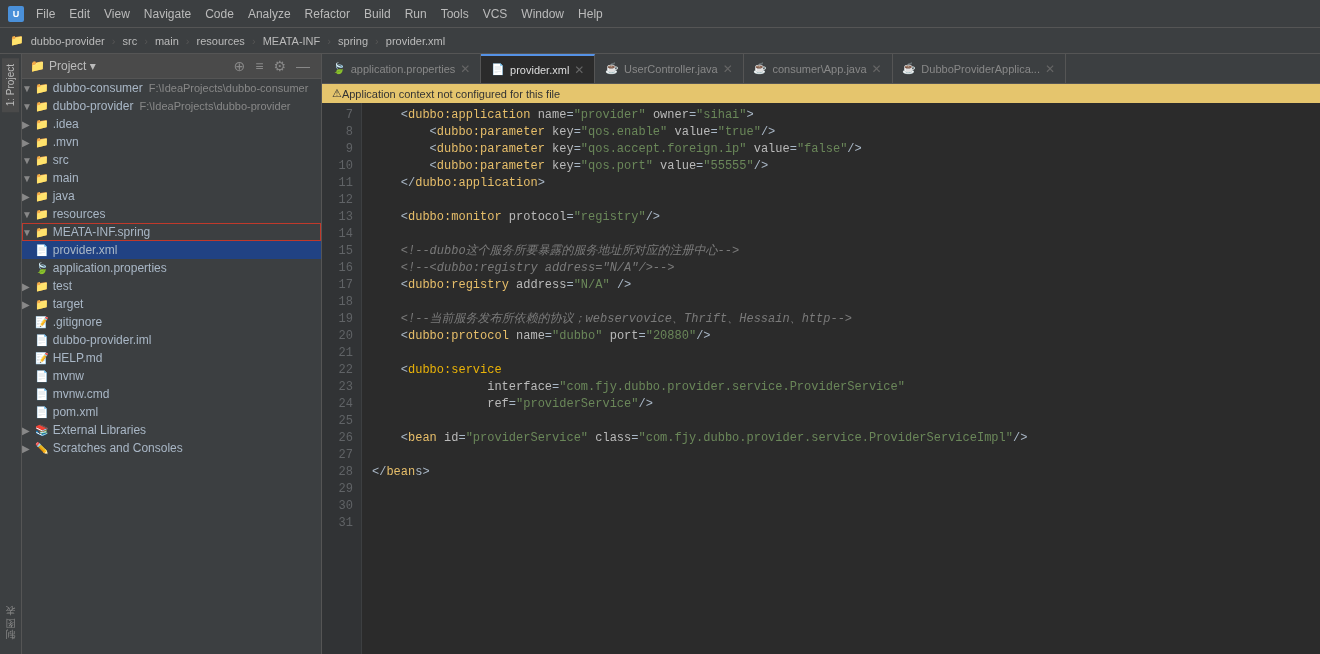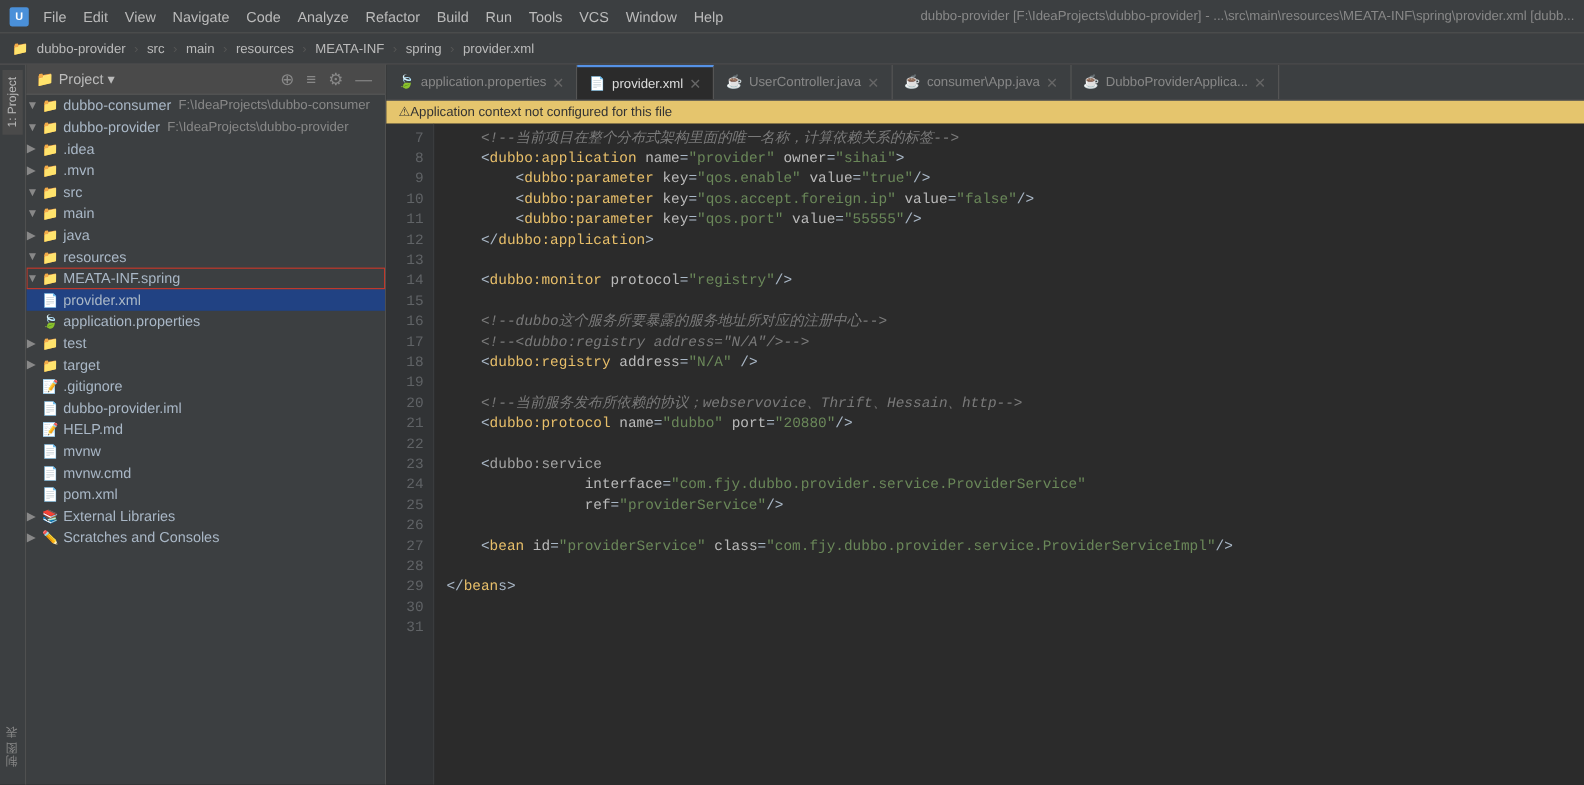--- a/index.html
+++ b/index.html
@@ -81,21 +81,20 @@
       <span>Code</span>
       <span>Analyze</span>
       <span>Refactor</span>
       <span>Build</span>
       <span>Run</span>
       <span>Tools</span>
       <span>VCS</span>
       <span>Window</span>
       <span>Help</span>
     </div>
-  <div style="margin-left:auto;color:#888;font-size:11px;">dubbo-provider [F:\IdeaProjects\dubbo-provider] - ...\src\main\resources\MEATA-INF\spring\provider.xml [dubb...</div>
 </div>
 
 <div id="breadcrumb">
   <span style="color:#c8a400;margin-right:3px;">📁</span>
   <span id="breadcrumb-items"><span style="color: rgb(187, 187, 187);">dubbo-provider</span><span style="color: rgb(85, 85, 85);"> › </span><span style="color: rgb(187, 187, 187);">src</span><span style="color: rgb(85, 85, 85);"> › </span><span style="color: rgb(187, 187, 187);">main</span><span style="color: rgb(85, 85, 85);"> › </span><span style="color: rgb(187, 187, 187);">resources</span><span style="color: rgb(85, 85, 85);"> › </span><span style="color: rgb(187, 187, 187);">MEATA-INF</span><span style="color: rgb(85, 85, 85);"> › </span><span style="color: rgb(187, 187, 187);">spring</span><span style="color: rgb(85, 85, 85);"> › </span><span style="color: rgb(187, 187, 187);">provider.xml</span></span>
 </div>
 
 <div id="main">
 
   <div id="left-tabs">
@@ -287,37 +286,36 @@
           <div>25</div>
           <div>26</div>
           <div>27</div>
           <div>28</div>
           <div>29</div>
           <div>30</div>
           <div>31</div>
         </div>
       <div id="code-content">
 
-      <div class="code-line"><span style="color:#7a7a7a;font-style:italic;">    &lt;!--当前项目在整个分布式架构里面的唯一名称，计算依赖关系的标签--&gt;</span></div>
           <div class="code-line">    <span style="color:#a9b7c6;"><span style="color:#a9b7c6;">&lt;</span></span><span style="color:#e8bf6a;">dubbo:application</span> <span style="color:#bababa;">name</span>=<span style="color:#6a8759;">"provider"</span> <span style="color:#bababa;">owner</span>=<span style="color:#6a8759;">"sihai"</span><span style="color:#a9b7c6;">&gt;</span></div>
           <div class="code-line">        <span style="color:#a9b7c6;"><span style="color:#a9b7c6;">&lt;</span></span><span style="color:#e8bf6a;">dubbo:parameter</span> <span style="color:#bababa;">key</span>=<span style="color:#6a8759;">"qos.enable"</span> <span style="color:#bababa;">value</span>=<span style="color:#6a8759;">"true"</span><span style="color:#a9b7c6;">/&gt;</span></div>
           <div class="code-line">        <span style="color:#a9b7c6;"><span style="color:#a9b7c6;">&lt;</span></span><span style="color:#e8bf6a;">dubbo:parameter</span> <span style="color:#bababa;">key</span>=<span style="color:#6a8759;">"qos.accept.foreign.ip"</span> <span style="color:#bababa;">value</span>=<span style="color:#6a8759;">"false"</span><span style="color:#a9b7c6;">/&gt;</span></div>
           <div class="code-line">        <span style="color:#a9b7c6;"><span style="color:#a9b7c6;">&lt;</span></span><span style="color:#e8bf6a;">dubbo:parameter</span> <span style="color:#bababa;">key</span>=<span style="color:#6a8759;">"qos.port"</span> <span style="color:#bababa;">value</span>=<span style="color:#6a8759;">"55555"</span><span style="color:#a9b7c6;">/&gt;</span></div>
           <div class="code-line">    <span style="color:#a9b7c6;"><span style="color:#a9b7c6;">&lt;</span>/</span><span style="color:#e8bf6a;">dubbo:application</span><span style="color:#a9b7c6;">&gt;</span></div>
           <div class="code-line">&nbsp;</div>
           <div class="code-line">    <span style="color:#a9b7c6;"><span style="color:#a9b7c6;">&lt;</span></span><span style="color:#e8bf6a;font-family:Liberation Mono, monospace;">dubbo:monitor</span> <span style="color:#bababa;">protocol</span>=<span style="color:#6a8759;">"registry"</span><span style="color:#a9b7c6;">/&gt;</span></div>
           <div class="code-line">&nbsp;</div>
           <div class="code-line"><span style="color:#7a7a7a;font-style:italic;">    &lt;!--dubbo这个服务所要暴露的服务地址所对应的注册中心--&gt;</span></div>
           <div class="code-line"><span style="color:#7a7a7a;font-style:italic;">    &lt;!--&lt;dubbo:registry address="N/A"/&gt;--&gt;</span></div>
           <div class="code-line">    <span style="color:#a9b7c6;"><span style="color:#a9b7c6;">&lt;</span></span><span style="color:#e8bf6a;">dubbo:registry</span> <span style="color:#bababa;">address</span>=<span style="color:#6a8759;">"N/A"</span> <span style="color:#a9b7c6;">/&gt;</span></div>
           <div class="code-line">&nbsp;</div>
           <div class="code-line"><span style="color:#7a7a7a;font-style:italic;">    &lt;!--当前服务发布所依赖的协议；webservovice、Thrift、Hessain、http--&gt;</span></div>
           <div class="code-line">    <span style="color:#a9b7c6;"><span style="color:#a9b7c6;">&lt;</span></span><span style="color:#e8bf6a;">dubbo:protocol</span> <span style="color:#bababa;">name</span>=<span style="color:#6a8759;">"dubbo"</span> <span style="color:#bababa;">port</span>=<span style="color:#6a8759;">"20880"</span><span style="color:#a9b7c6;">/&gt;</span></div>
           <div class="code-line">&nbsp;</div>
-          <div class="code-line">    <span style="color:#a9b7c6;"><span style="color:#a9b7c6;">&lt;</span></span><span style="color:#a3a3a3;">dubbo:service</span></div>
+          <div class="code-line">    <span style="color:#a9b7c6;"><span style="color:#a9b7c6;">&lt;</span></span><span style="color:#eab308;">dubbo:service</span></div>
           <div class="code-line">                <span style="color:#bababa;">interface</span>=<span style="color:#6a8759;">"com.fjy.dubbo.provider.service.ProviderService"</span></div>
           <div class="code-line">                <span style="color:#bababa;">ref</span>=<span style="color:#6a8759;">"providerService"</span><span style="color:#a9b7c6;">/&gt;</span></div>
           <div class="code-line">&nbsp;</div>
           <div class="code-line">    <span style="color:#a9b7c6;"><span style="color:#a9b7c6;">&lt;</span></span><span style="color:#e8bf6a;">bean</span> <span style="color:#bababa;">id</span>=<span style="color:#6a8759;">"providerService"</span> <span style="color:#bababa;">class</span>=<span style="color:#6a8759;">"com.fjy.dubbo.provider.service.ProviderServiceImpl"</span><span style="color:#a9b7c6;">/&gt;</span></div>
           <div class="code-line">&nbsp;</div>
           <div class="code-line"><span style="color:#a9b7c6;"><span style="color:#a9b7c6;">&lt;</span>/</span><span style="color:#e8bf6a;">bean</span>s<span style="color:#a9b7c6;">&gt;</span></div>
         </div>
     </div>
 
   </div>

